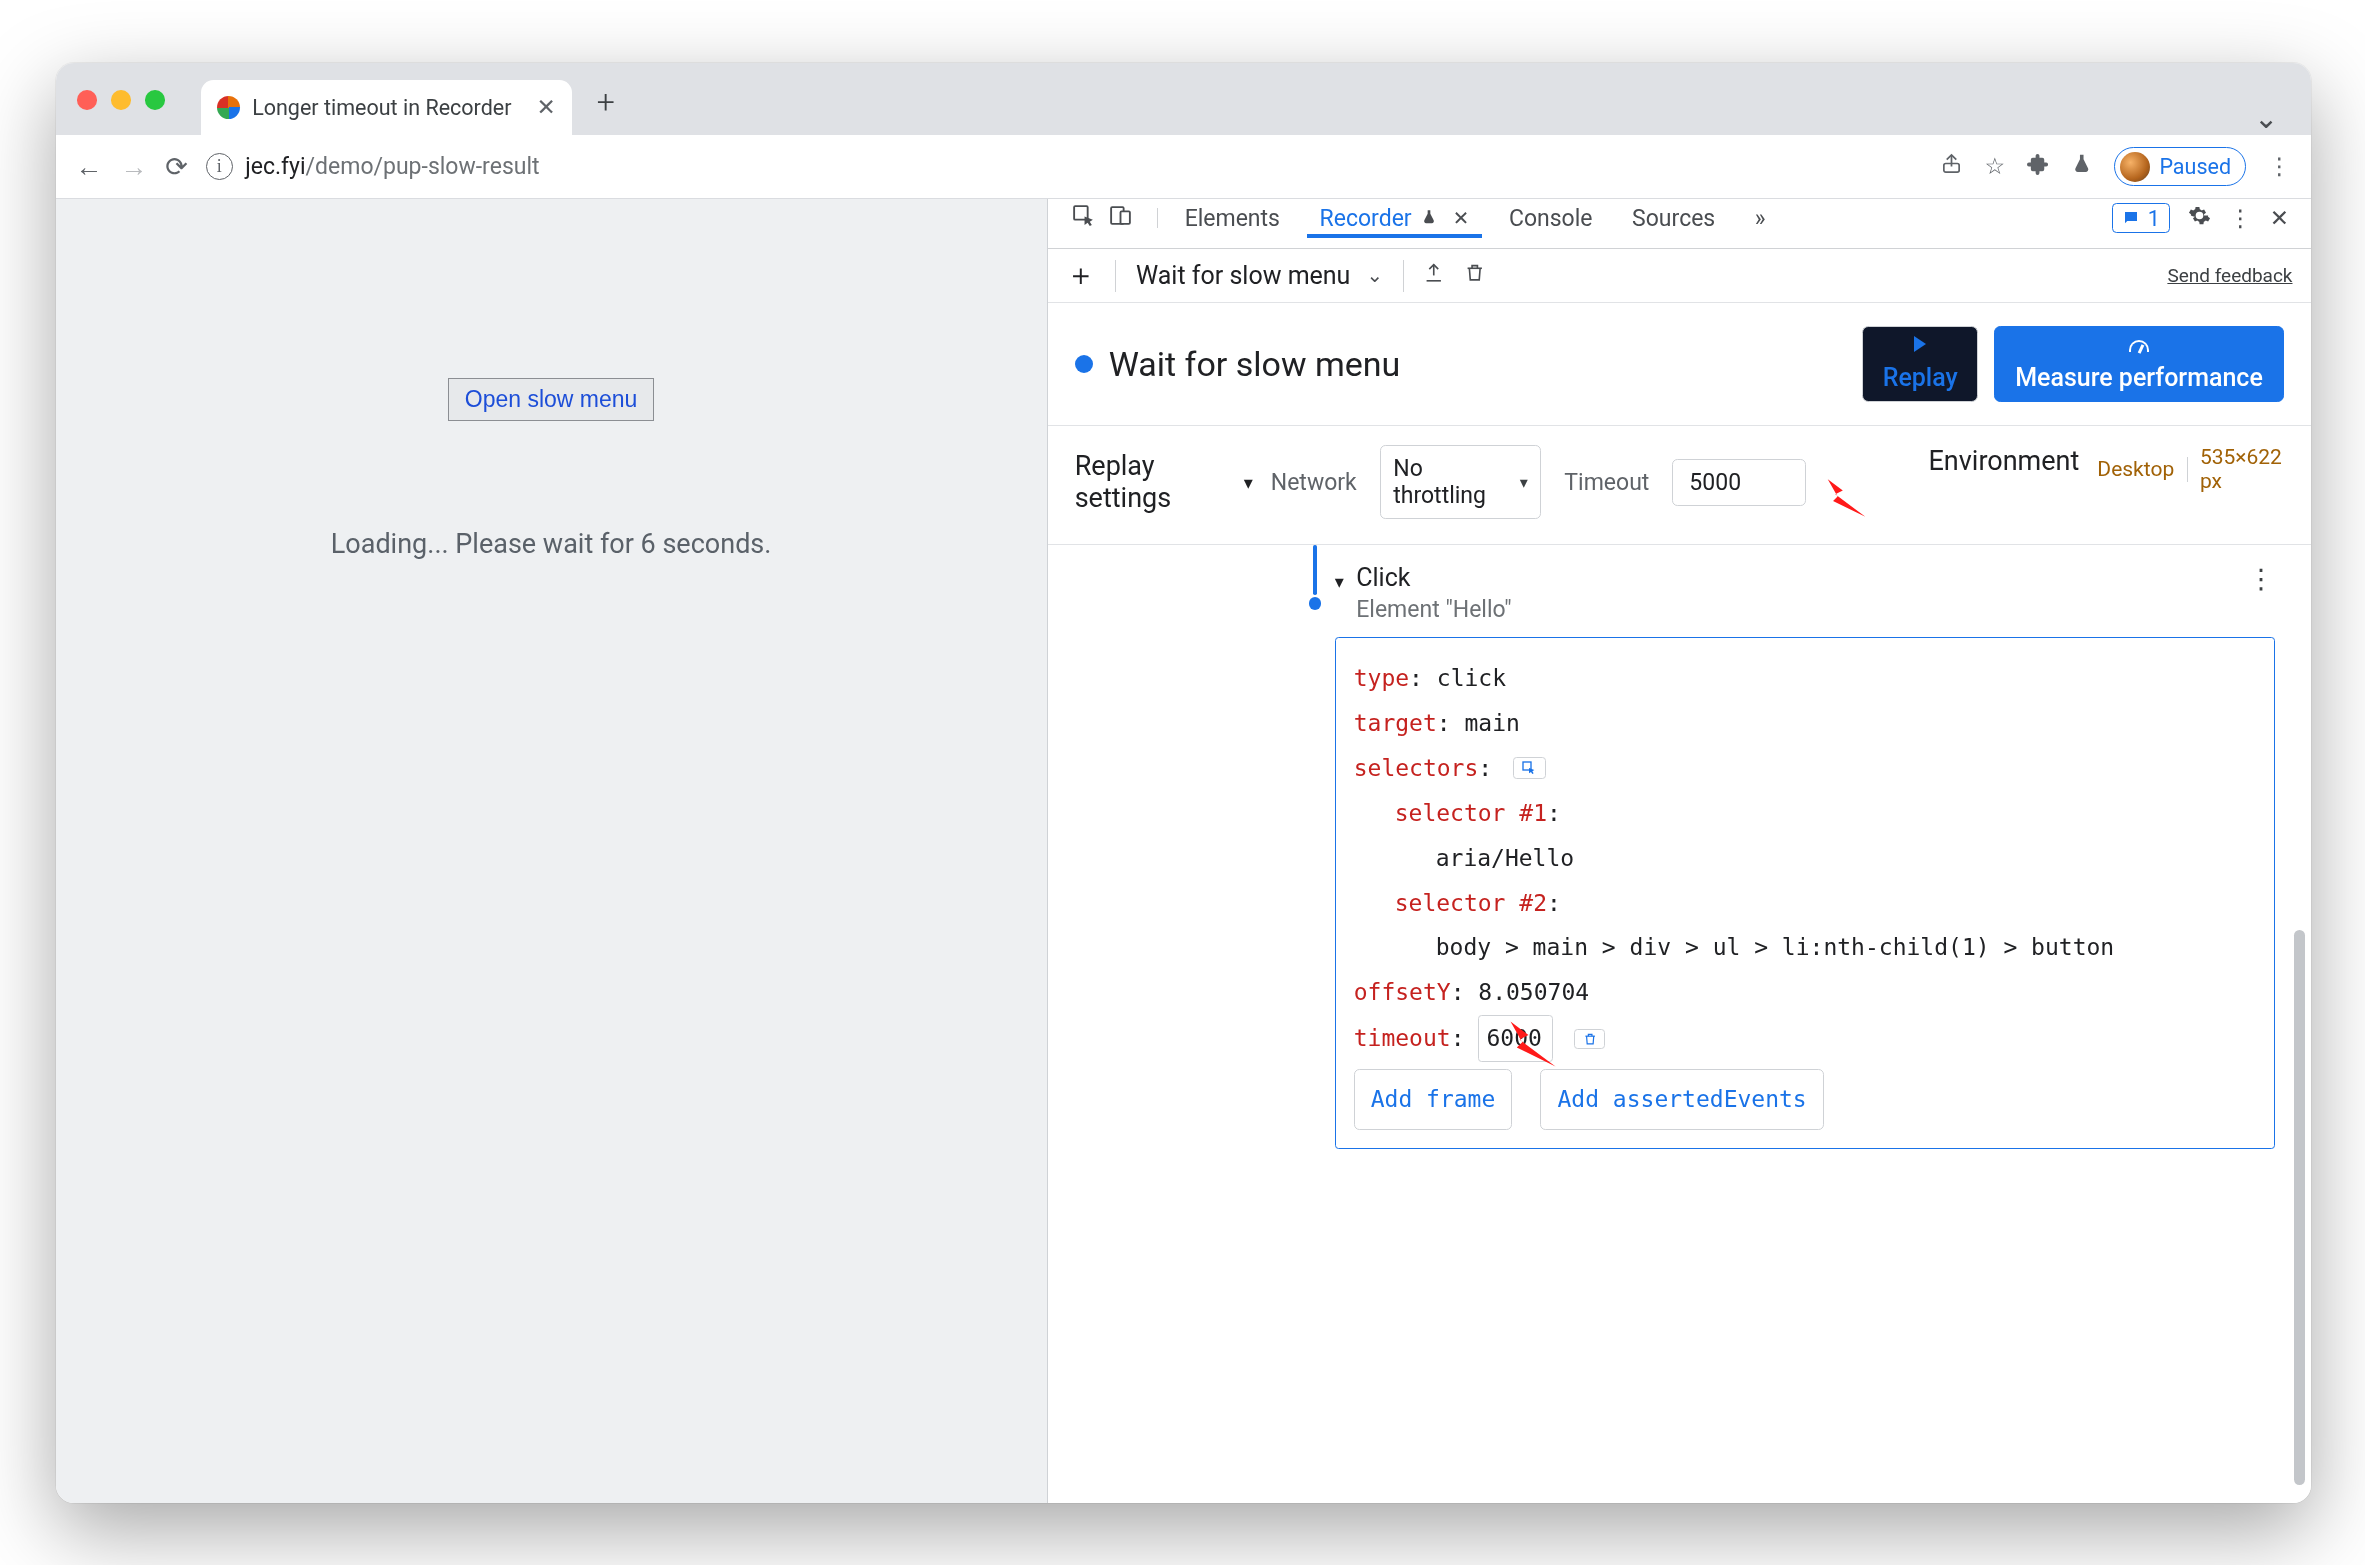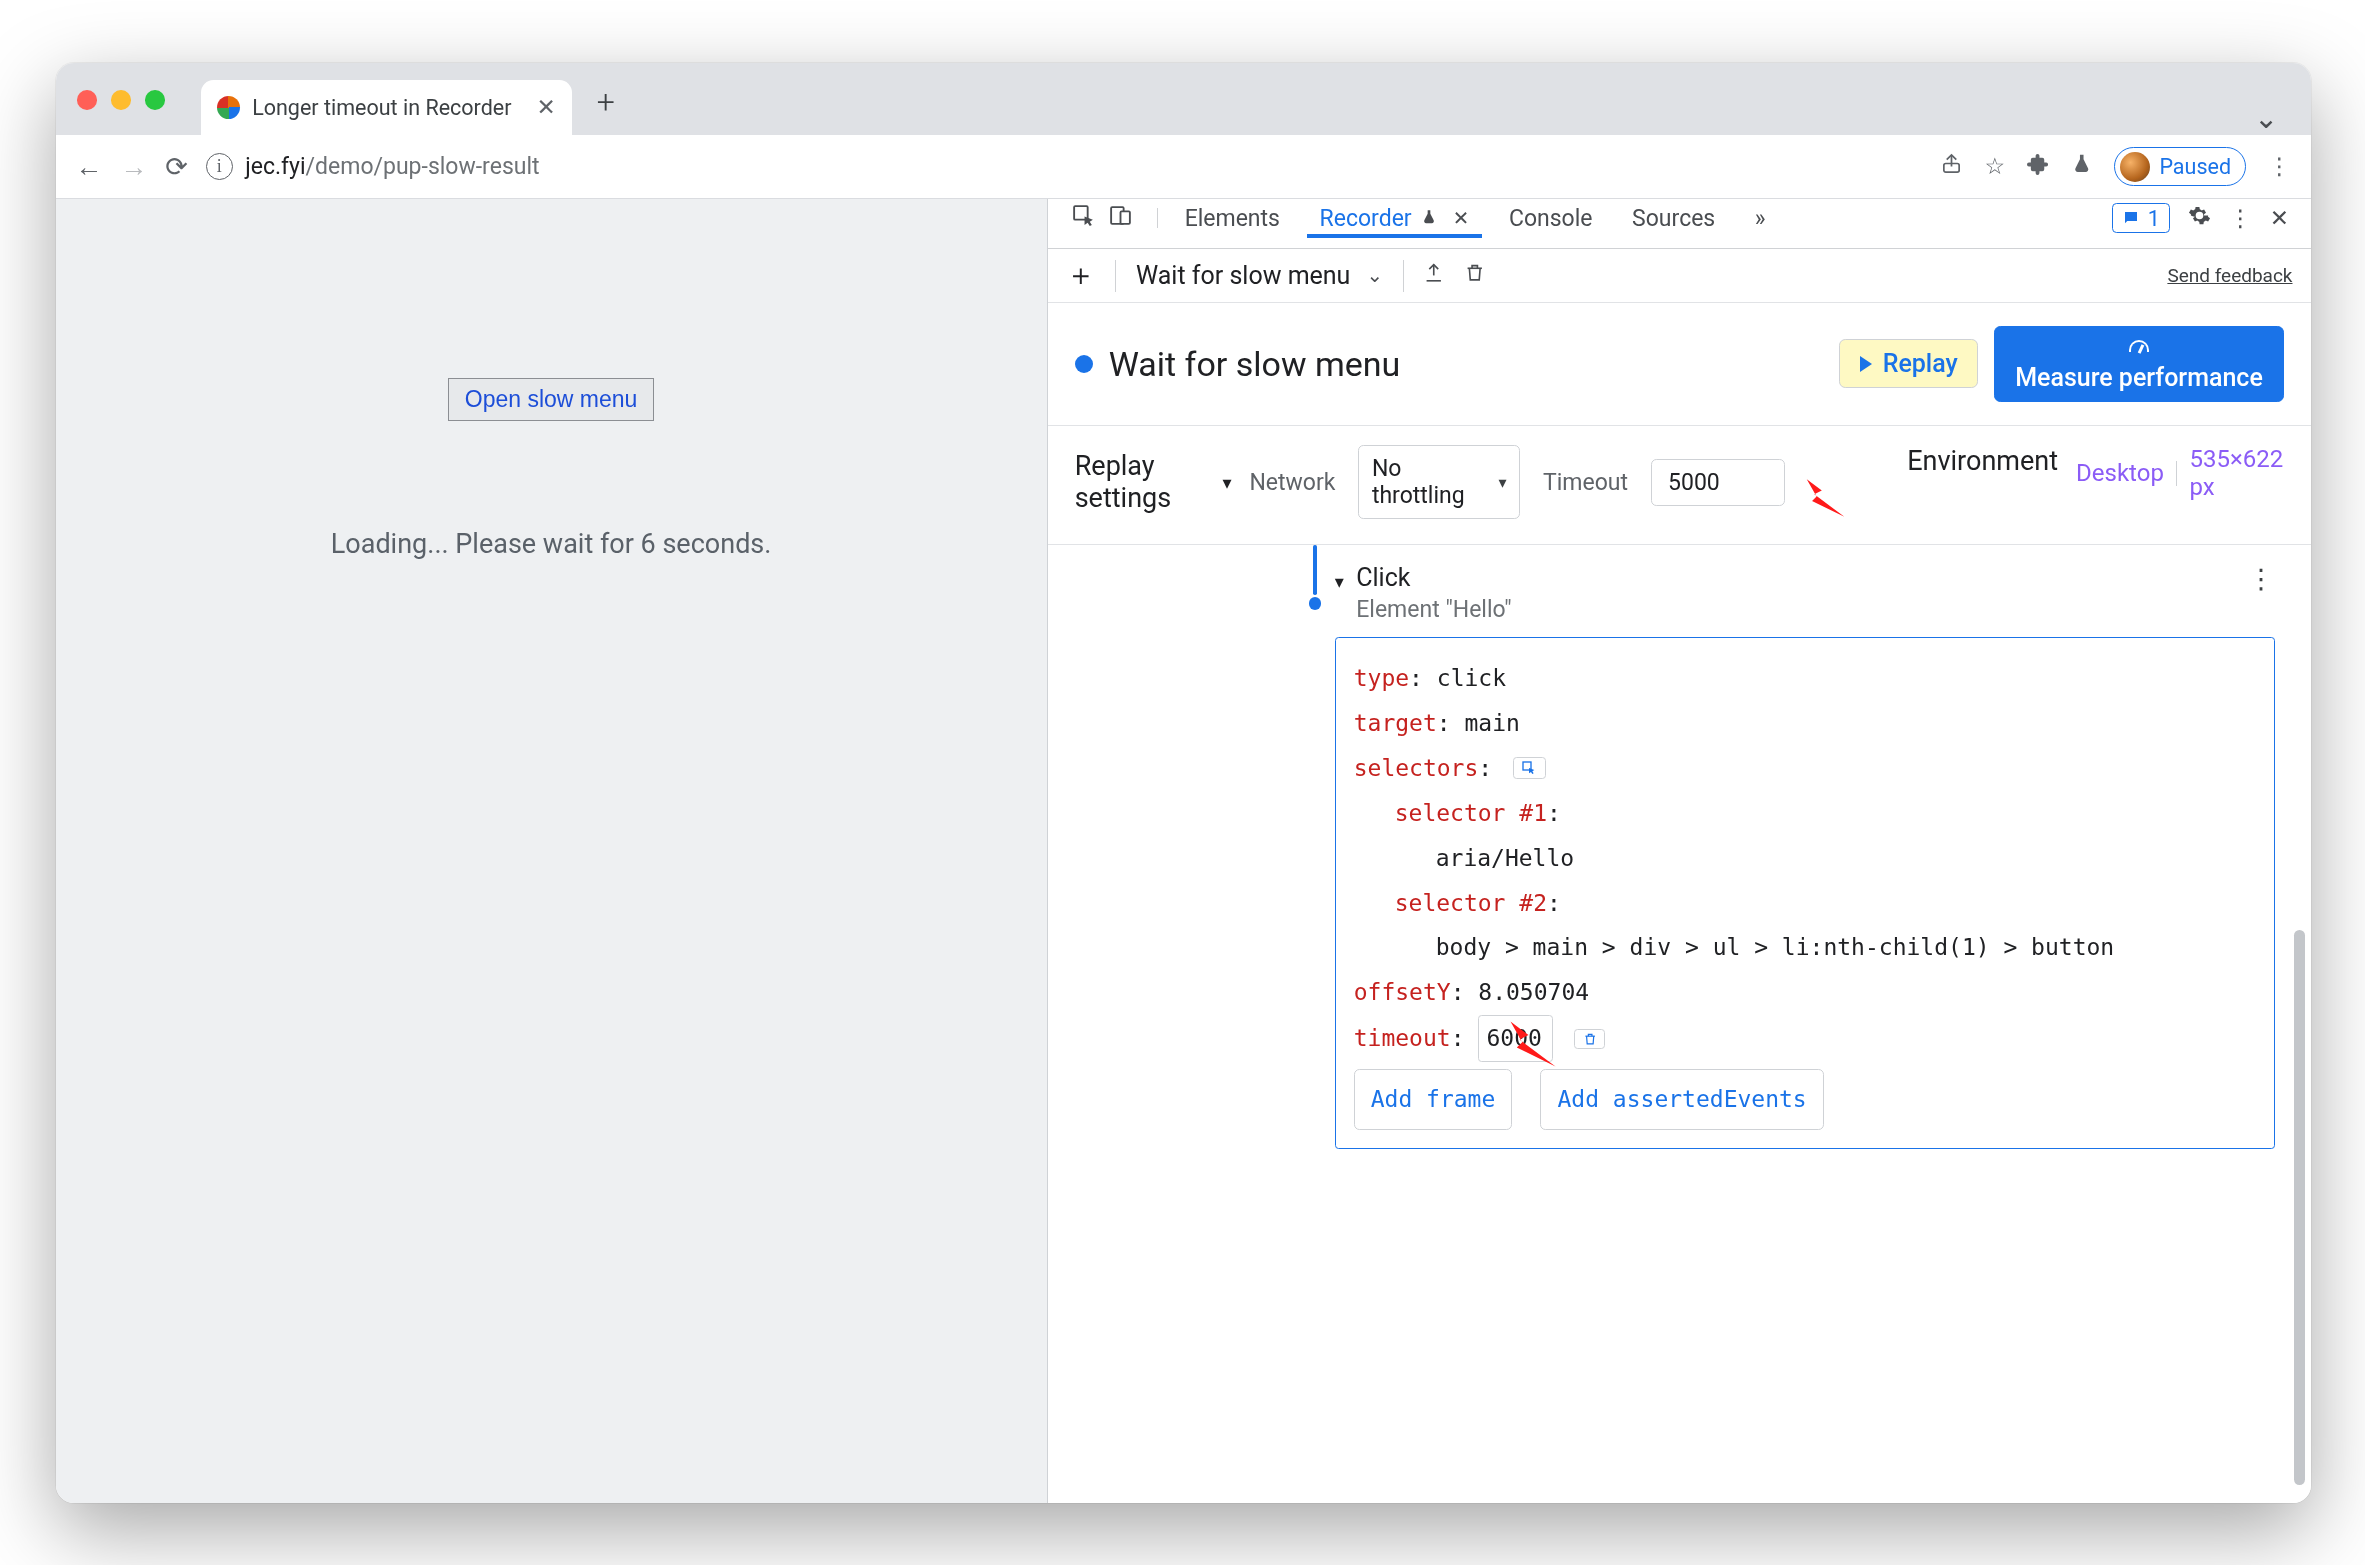--- a/index.html
+++ b/index.html
@@ -169,21 +169,21 @@
     border-bottom:0.9px solid #e1e3e6;
   }
   .rec-dot { width:18px;height:18px;border-radius:50%;background:#1a73e8; }
   .rec-title { font-size:34px; color:#202124; }
   .rec-header .spacer { flex:1; }
   .btn {
     display:flex;align-items:center;gap:10.7px;
     border:0.9px solid #cfd2d6;border-radius:6.3px;
     padding:9px 19.7px;font-size:25px;font-weight:500;
   }
-  .btn.blue-outline { color:#1a73e8; background:#fef9c3; }
+  .btn.blue-outline { color:#1a73e8; background:#0f172a;flex-direction:column; }
   .btn.blue-solid   { background:#1a73e8; color:#fff; border-color:#1a73e8;flex-direction:column; }
   .tri-play { width:0;height:0;border-left:12.5px solid currentColor;border-top:8px solid transparent;border-bottom:8px solid transparent;}
   .speedo {
     width:19.7px;height:12.5px;border:2.7px solid currentColor;border-bottom:none;
     border-radius:19.7px 19.7px 0 0; position:relative; margin-top:3.6px;
   }
   .speedo::after{content:"";position:absolute;left:50%;bottom:-0.9px;width:2.7px;height:9px;background:currentColor;transform-origin:bottom;transform:translateX(-50%) rotate(25deg);}
 
   .settings-row {
     padding: 19.7px 27px 25px 27px;
@@ -199,21 +199,21 @@
     padding:9px 12.5px; display:flex; align-items:center; gap:25px;
     color:#202124; font-size:23px;
   }
   .select .caret { font-size:16px; color:#3c4043;}
   .input {
     border:0.9px solid #cfd2d6;border-radius:5.4px;
     padding:9px 16px; font-size:23px; color:#202124; min-width:134px;
   }
   .env-col { margin-left:auto; }
   .env-title { font-size:27px; color:#202124; margin-bottom:16px;}
-  .env-sub { font-size:24px; color:#8b5cf6; display:flex; align-items:center; gap:12.5px;}
+  .env-sub { font-size:21px; color:#a16207; display:flex; align-items:center; gap:12.5px;}
   .env-sub .vsep { width:0.9px;height:25px;background:#cfd2d6;}
 
   .steps-area {
     flex:1; overflow:auto; position:relative;
     padding: 18px 36px 27px 36px;
   }
   .step {
     margin-left: 251px;
     position:relative;
   }

